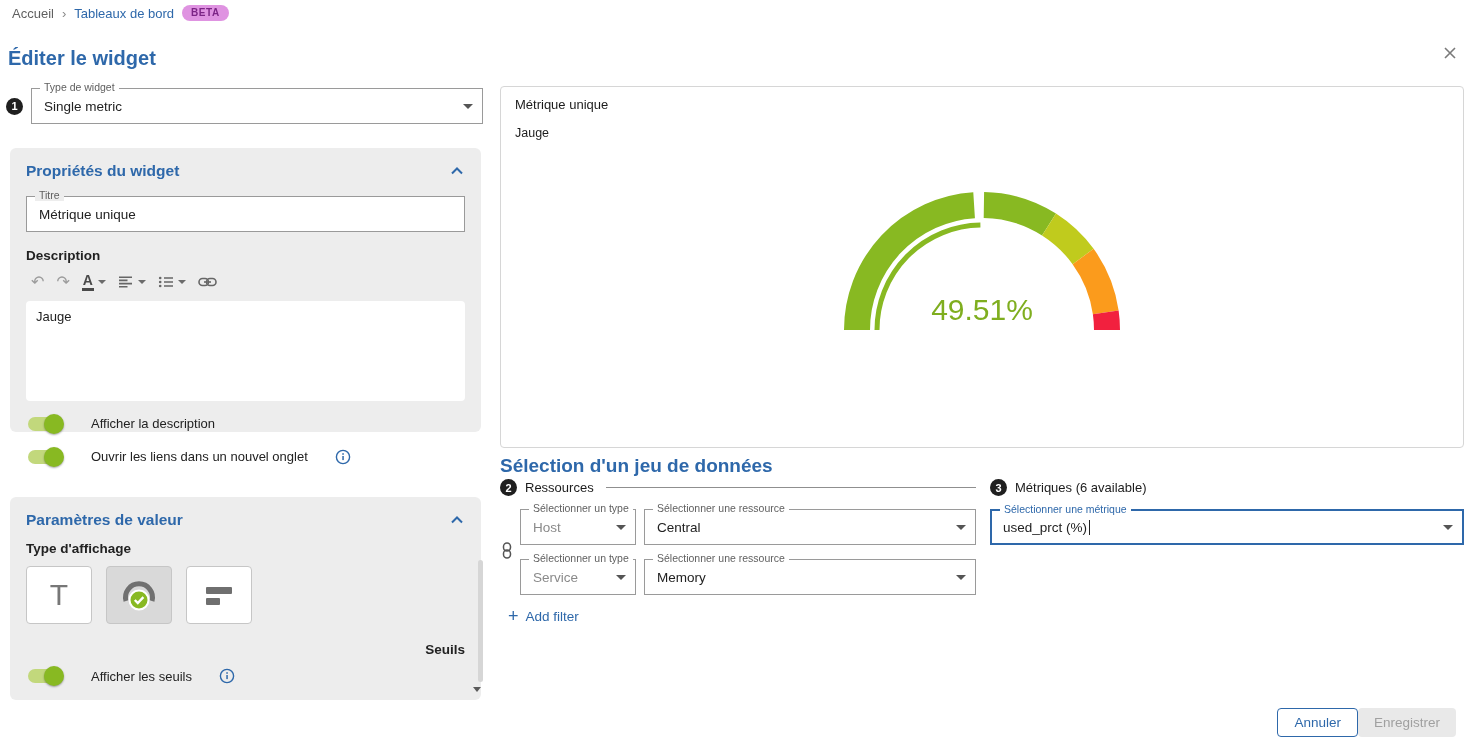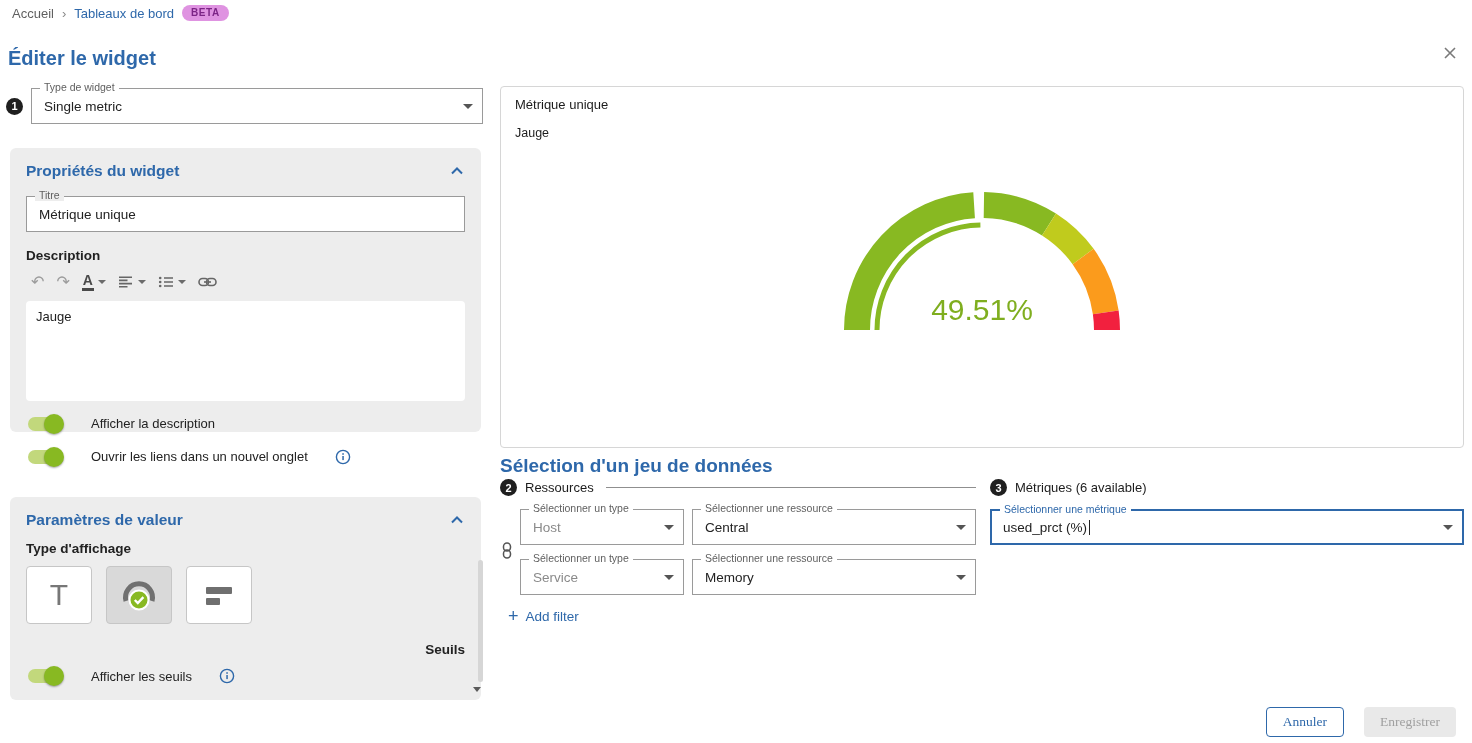--- a/index.html
+++ b/index.html
@@ -75,32 +75,32 @@
   .gauge-svg{display:block;margin:30px auto 0;}
   .gauge-value{font-size:30px;font-weight:500;fill:#7fae1f;}
 
   
   .dataset-title{position:absolute;left:500px;top:455px;font-size:19px;font-weight:bold;color:var(--accent);}
   .resources{position:absolute;left:500px;top:479px;width:476px;}
   .metrics{position:absolute;left:990px;top:479px;width:474px;}
   .sec-head{display:flex;align-items:center;gap:8px;font-size:13px;color:#1c1c1c;}
   .sec-head .rule{flex:1;height:1px;background:#8f8f8f;margin-left:4px;}
   .res-row{display:flex;gap:8px;margin-top:13px;margin-left:20px;}
-  .res-row .type{width:164px;flex:none;}
+  .res-row .type{width:116px;flex:none;}
   .res-row .resource{flex:1;}
   .link-icon{position:absolute;left:1px;top:63px;cursor:pointer;}
   .add-filter{display:flex;align-items:center;gap:7px;color:var(--accent);margin-top:12px;margin-left:8px;font-size:13.5px;cursor:pointer;}
   .plus-glyph{font-size:18px;line-height:1;font-weight:400;}
 
   .metrics .field{margin-top:13px;border:2px solid var(--accent);padding-left:11px;}
   .metrics .flabel{color:var(--accent);}
   .cursor-bar{display:inline-block;width:1px;height:15px;background:#222;margin-left:2px;vertical-align:middle;}
 
   
-  .footer{position:absolute;right:16px;bottom:6px;display:flex;gap:20px;font-family:Liberation Serif, serif;}
+  .footer{position:absolute;right:16px;bottom:6px;display:flex;}
   .btn{font-family:inherit;font-size:13.5px;border-radius:4px;padding:6px 16px;cursor:pointer;}
   .btn-cancel{border:1px solid var(--accent);color:var(--accent);background:#fff;}
   .btn-save{border:none;background:#e9e9e9;color:#a0a0a0;}
 </style>
 </head>
 <body>
 
 <div id="app">
 
   <div class="breadcrumb">

